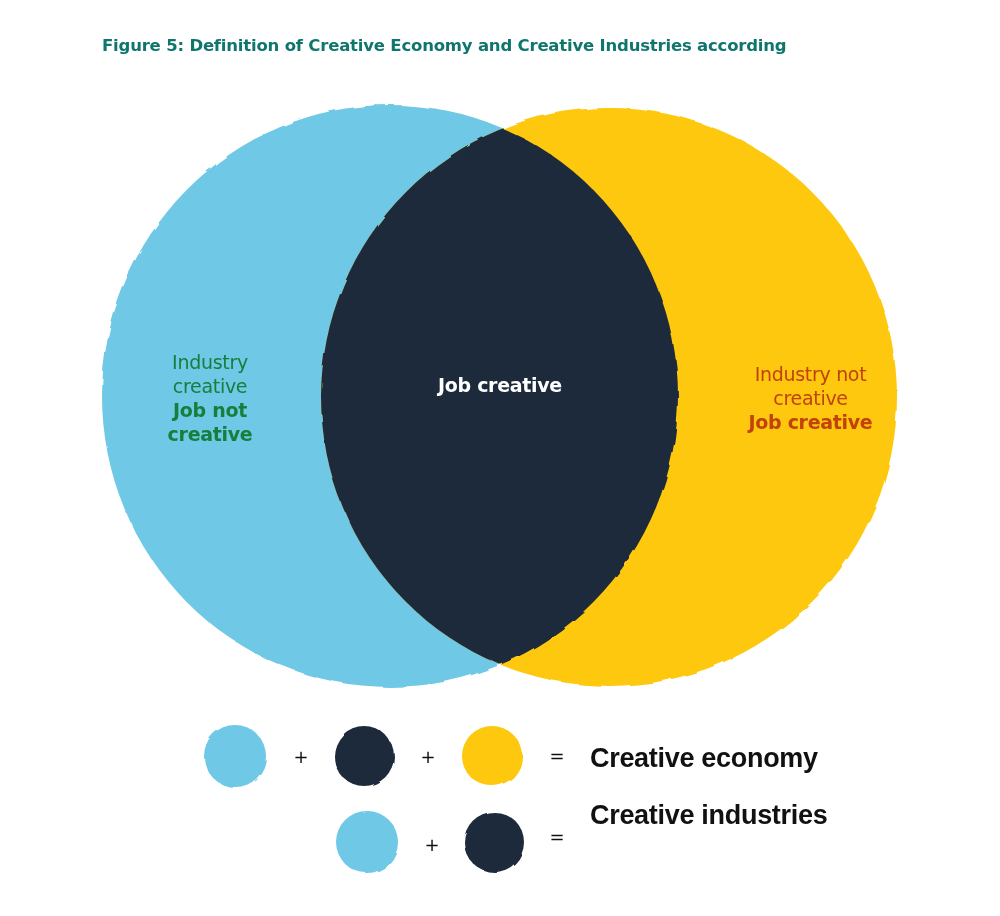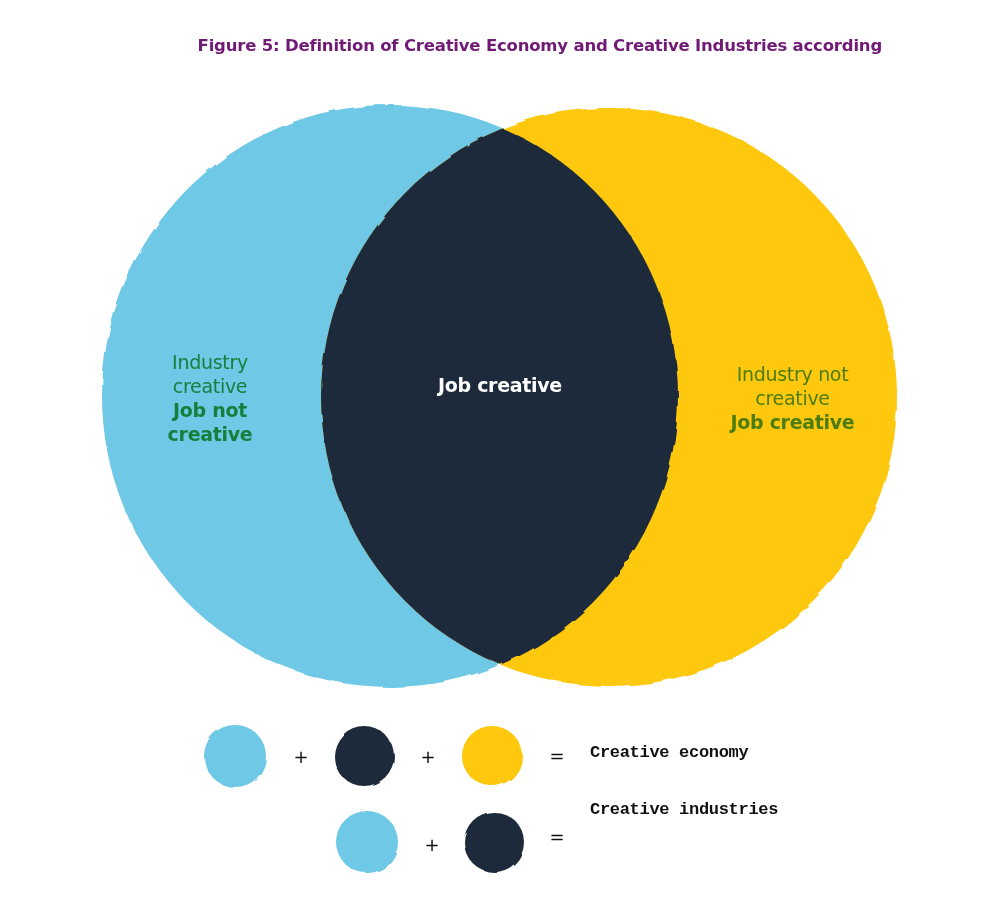--- a/index.html
+++ b/index.html
@@ -1,37 +1,37 @@
 <!DOCTYPE html>
 <html><head>
 <meta charset="utf-8">
 <style>
   html, body { margin: 0; padding: 0; background: #ffffff; }
   body { width: 1000px; height: 916px; position: relative; overflow: hidden; font-family: "DejaVu Sans", sans-serif; }
   .title {
     position: absolute; left: 102px; top: 34px; width: 780px;
     font-family: "DejaVu Sans", sans-serif; font-weight: bold; font-size: 16.5px; line-height: 23px;
-    color: #701a75; letter-spacing: -0.2px; text-align: right;
+    color: #0f766e; letter-spacing: -0.2px;
   }
   svg.venn { position: absolute; left: 0; top: 0; }
   .lbl {
     position: absolute; text-align: center;
     font-family: "DejaVu Sans", sans-serif; font-size: 19px; line-height: 24px;
   }
   .lbl .reg { font-weight: normal; letter-spacing: -0.3px; }
   .lbl .bold { font-weight: bold; letter-spacing: -0.3px; }
   .lbl-left { left: 140px; top: 350px; width: 140px; color: #15803d; }
   .lbl-mid { left: 370px; top: 373px; width: 260px; color: #fff; }
-  .lbl-right { left: 705px; top: 362px; width: 175px; color: #4d7c0f; }
+  .lbl-right { left: 723px; top: 362px; width: 175px; color: #c2410c; }
   .op {
     position: absolute; font-family: "DejaVu Sans", sans-serif; font-size: 18px; color: #111;
     width: 20px; text-align: center;
   }
   .eq-text {
-    position: absolute; font-family: Liberation Mono, monospace; font-weight: bold; font-size: 17px;
+    position: absolute; font-family: Liberation Sans, sans-serif; font-weight: bold; font-size: 27px;
     color: #111; letter-spacing: -0.3px; white-space: nowrap;
   }
 </style>
 </head>
 <body>
 
 <div class="title">
   <div>Figure 5: Definition of Creative Economy and Creative Industries according</div>
 </div>
 

